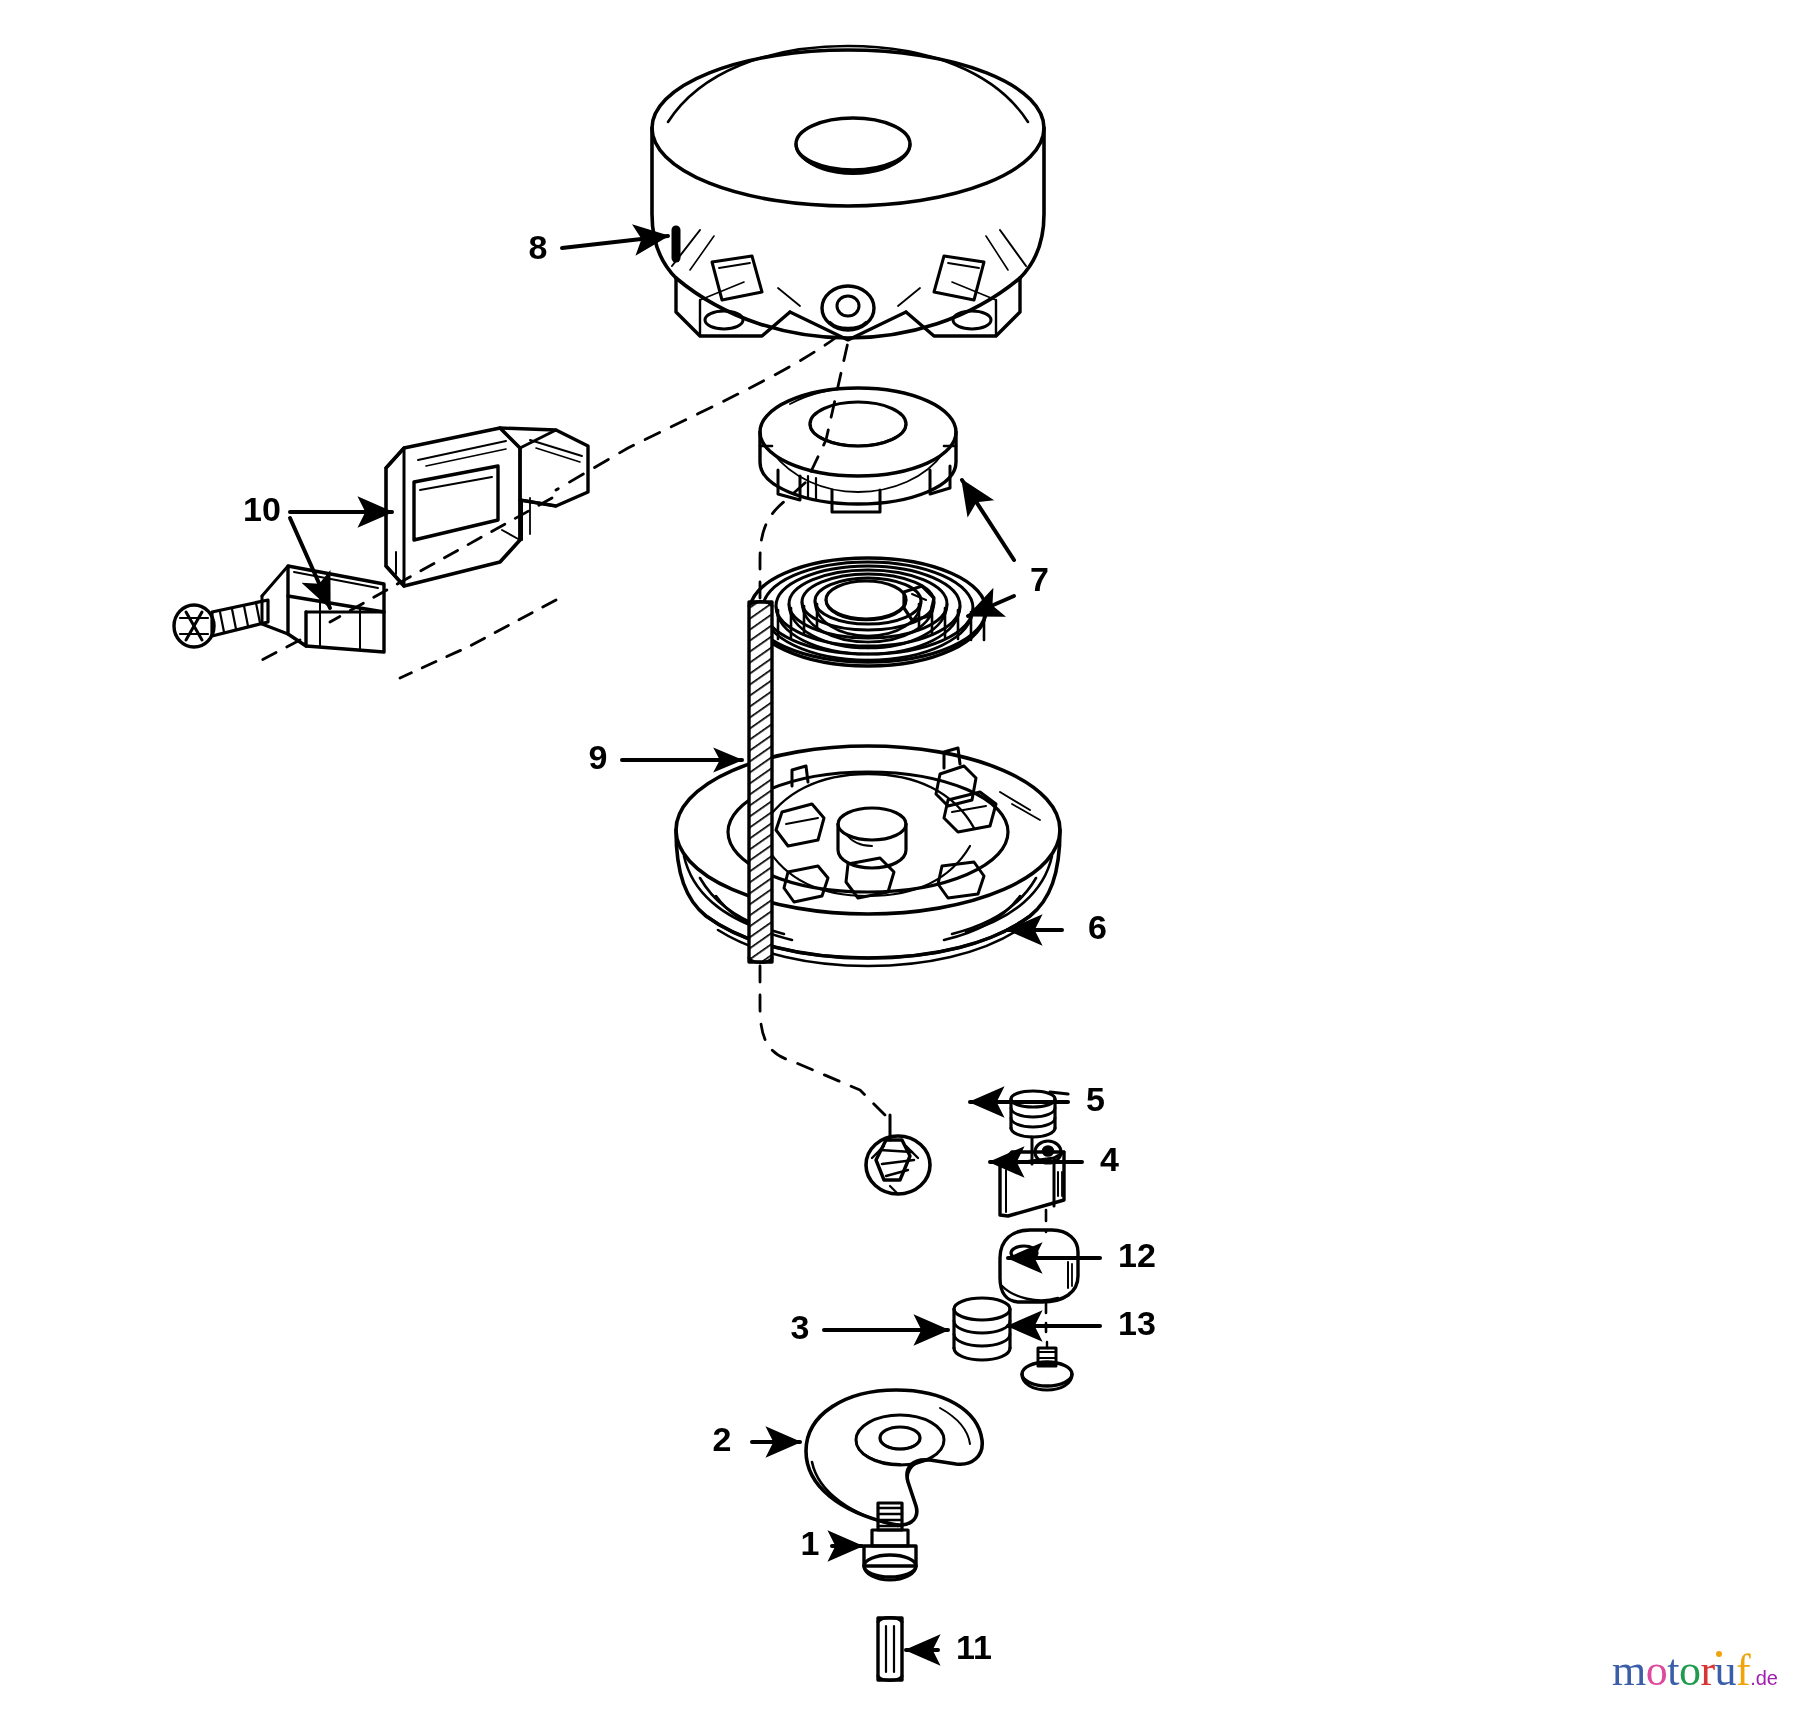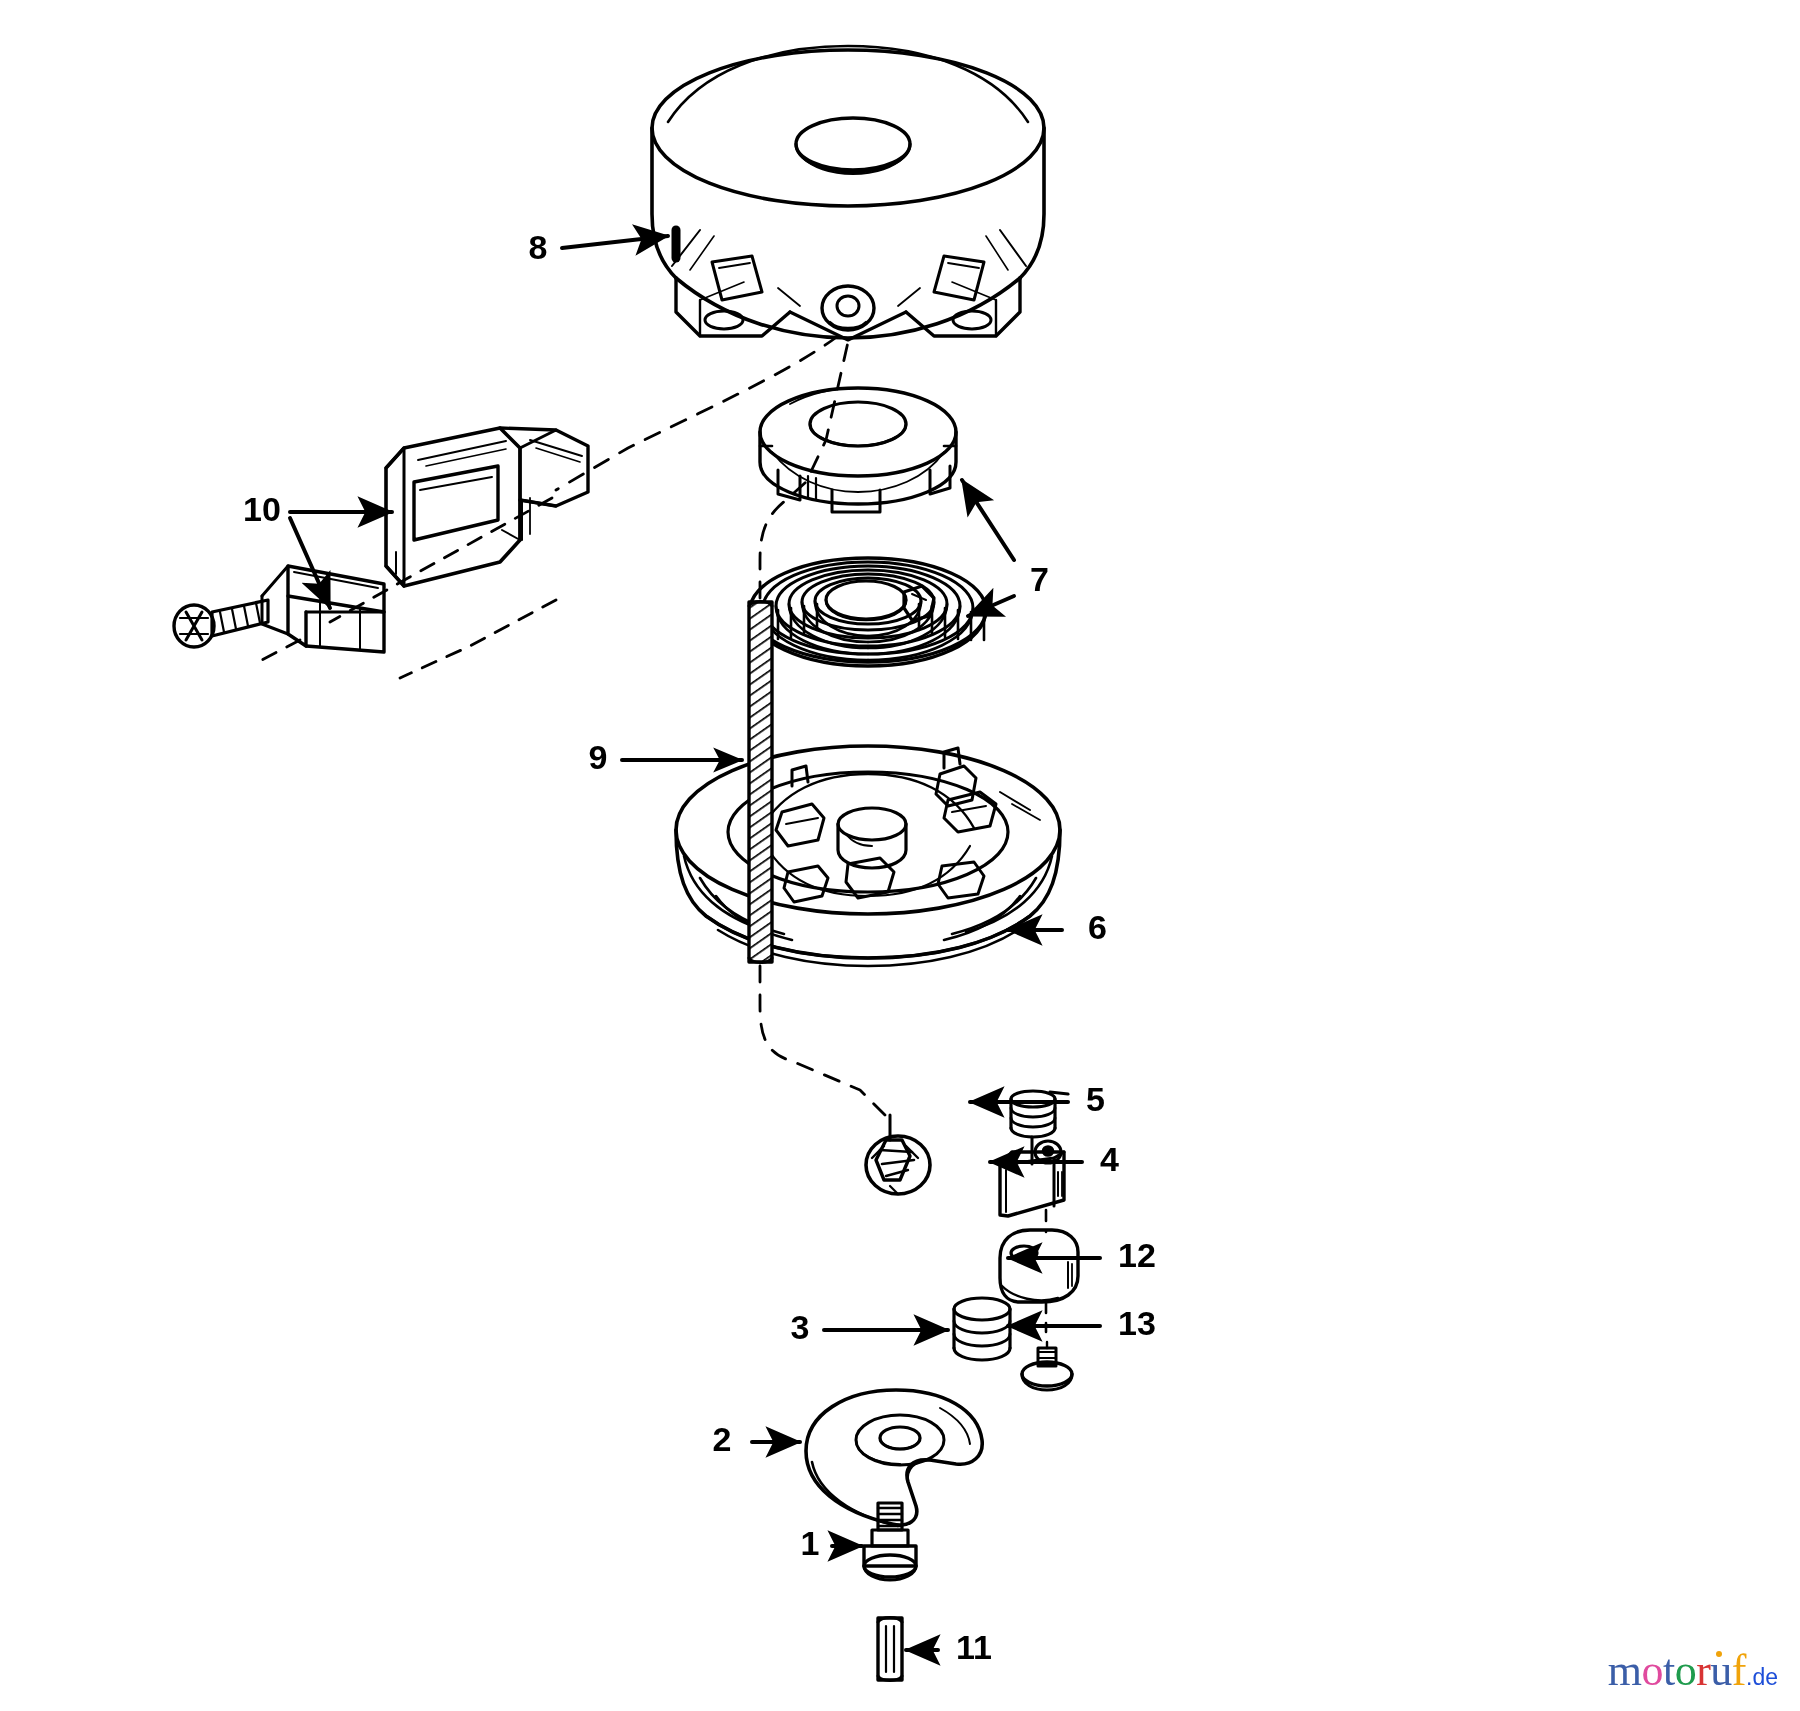--- a/index.html
+++ b/index.html
@@ -42,22 +42,22 @@
     bottom: 18px;
     font-family: "Liberation Serif", serif;
     font-size: 44px;
     letter-spacing: -0.5px;
     line-height: 1;
     white-space: nowrap;
     user-select: none;
   }
   .wm span { display: inline; }
   .wm .wm-de {
-    font-size: 23px;
-    color: #1d4ed8;
+    font-size: 20px;
+    color: #a21caf;
     font-family: "Liberation Sans", sans-serif;
     letter-spacing: 0;
   }
   .wm-dot {
     position: absolute;
     width: 6px; height: 6px;
     border-radius: 50%;
     background: #f0a30a;
   }
 </style>

